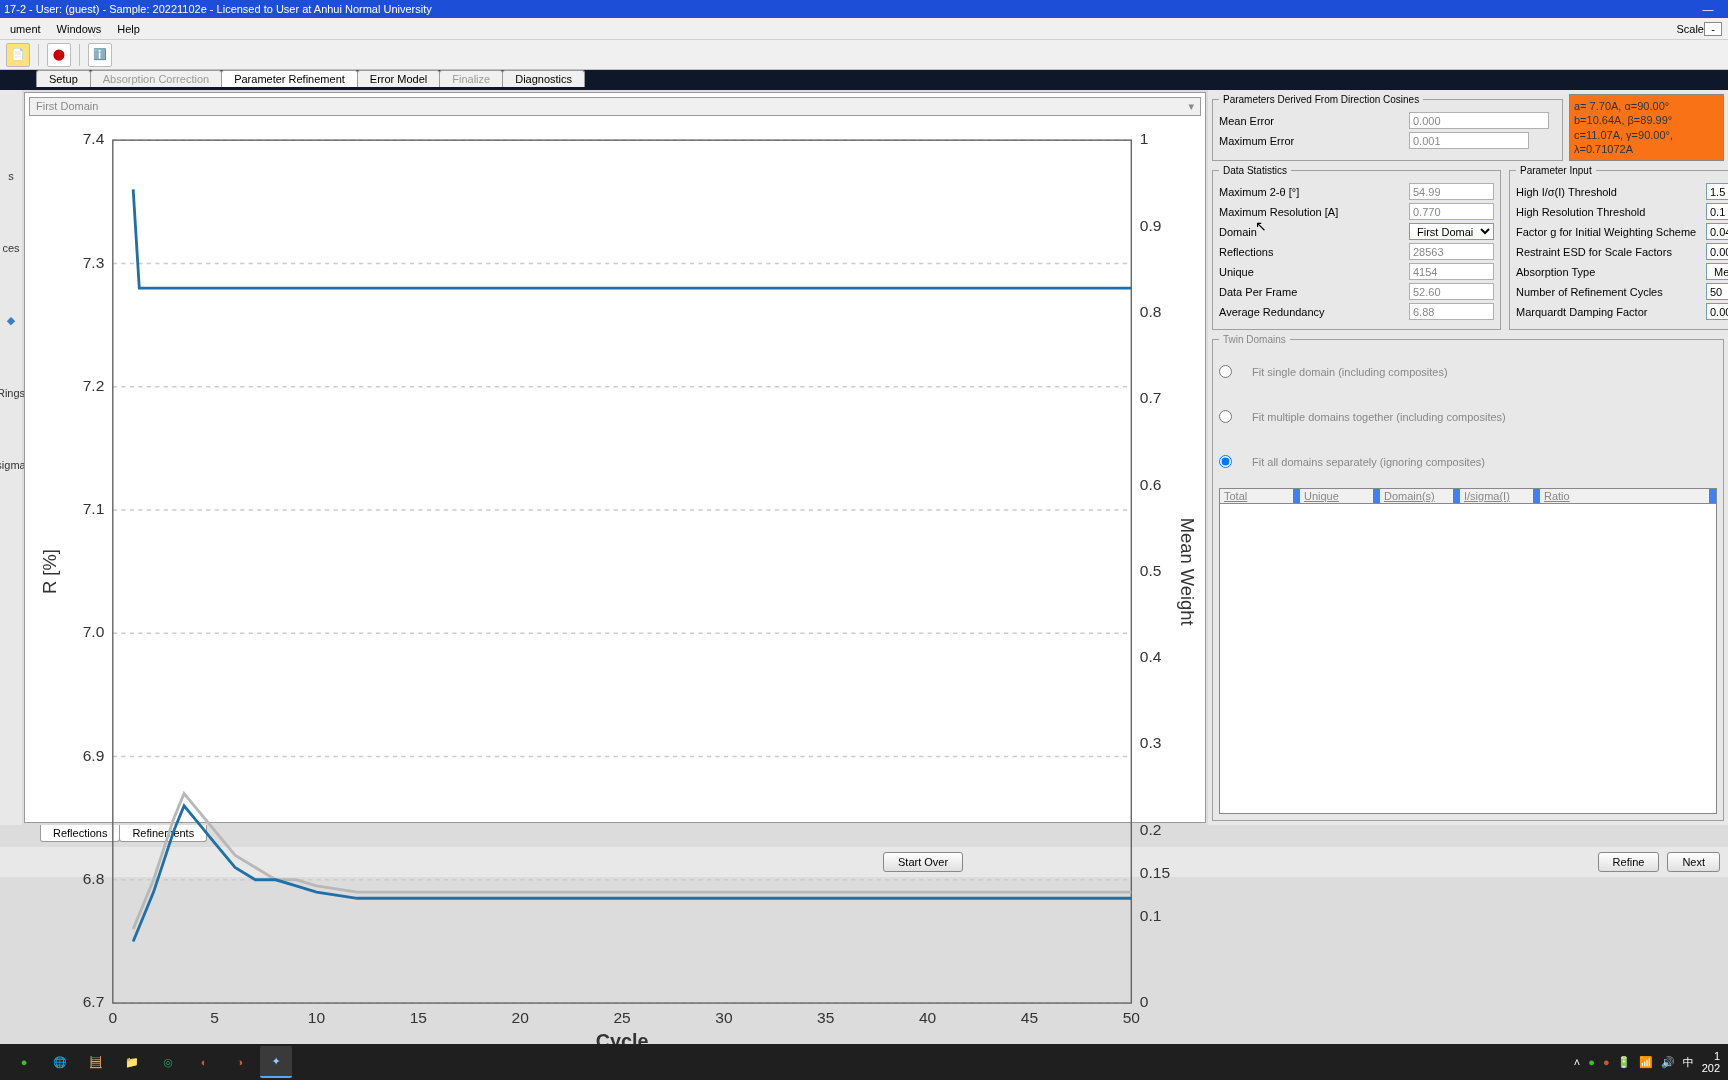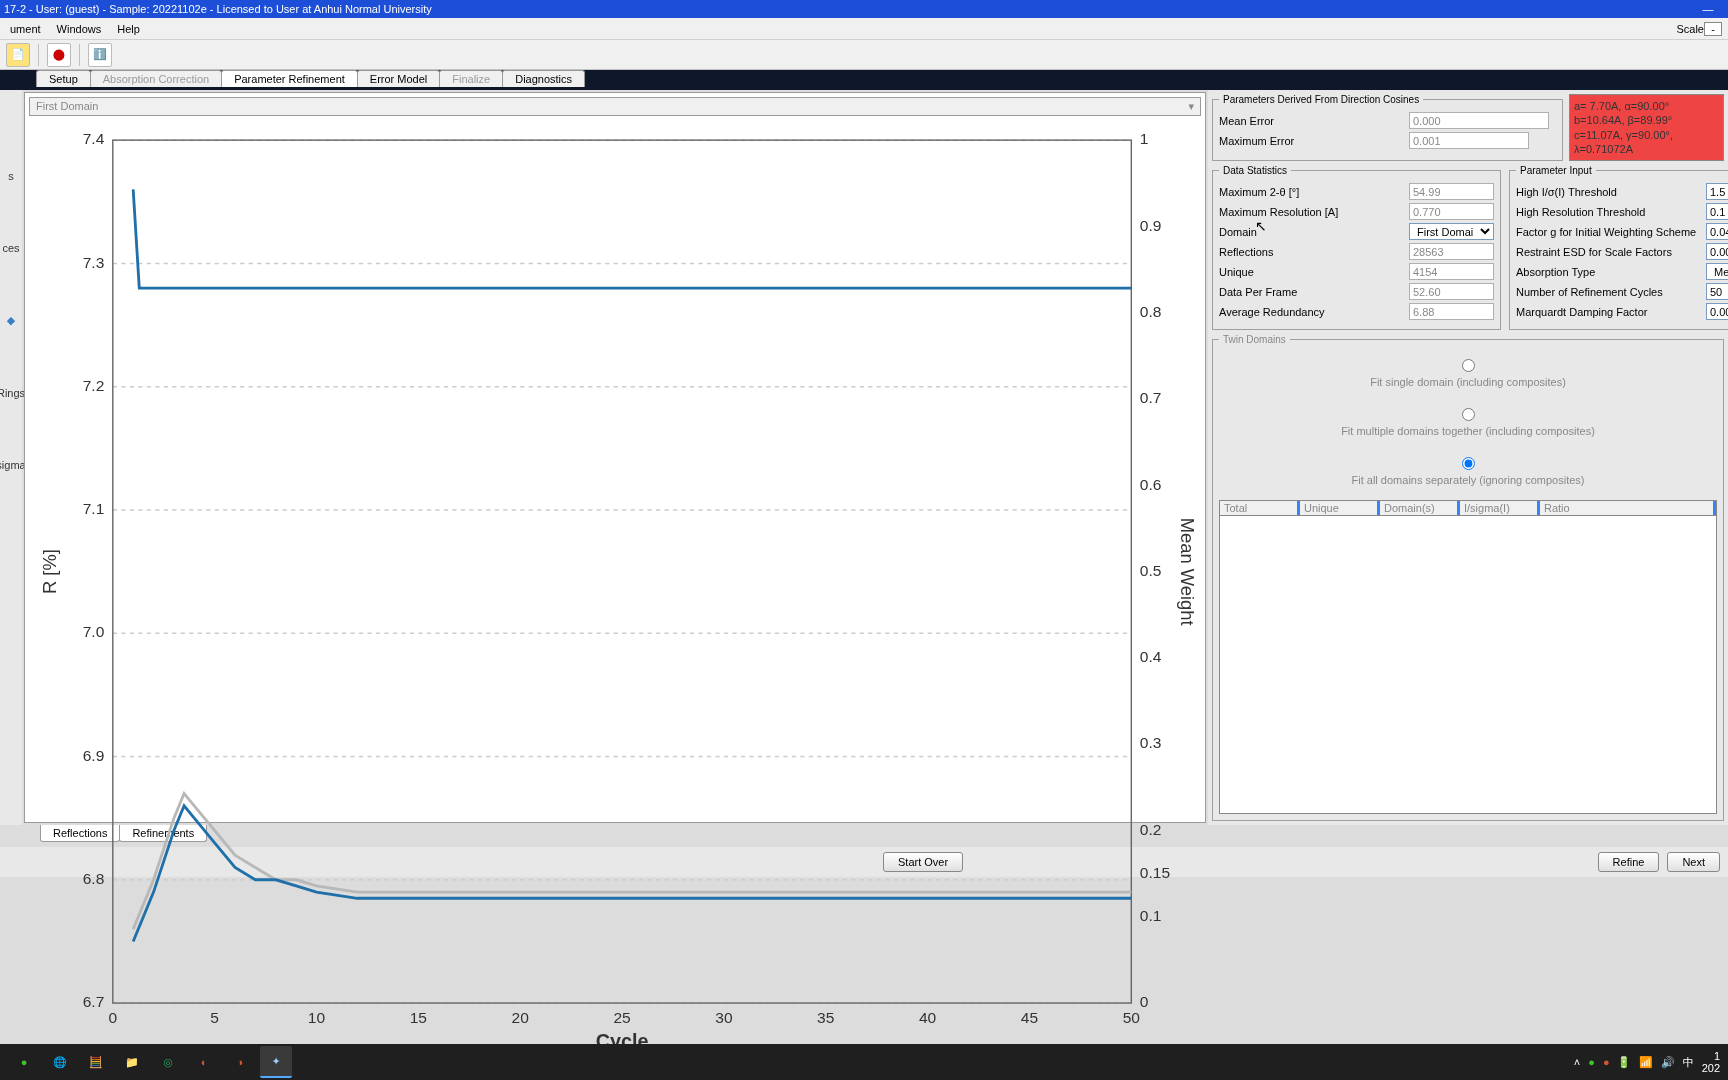--- a/index.html
+++ b/index.html
@@ -35,28 +35,28 @@
 
 .rightpanel { width: 520px; background: #e8e8e8; padding: 4px; display:flex; flex-direction:column; gap:4px; }
 fieldset { border: 1px solid #a0a0a0; padding: 4px 6px 6px; }
 legend { padding: 0 4px; font-size: 10px; }
 .row { display: flex; align-items: center; margin: 3px 0; }
 .row label { flex: 0 0 190px; }
 .row input, .row select { width: 85px; border: 1px solid #7a9ac0; padding: 1px 3px; background:#fff; height:17px; }
 .row input.ro{color:#888; border-color:#b0b0b0;}
 .twoCol{display:flex; gap:8px;}
 .twoCol fieldset{flex:1;}
-.cellparams{font-size:10px; border:1px solid #888; padding:4px; background:#ef4444; width:155px; margin-left:6px; color:#333; line-height:1.3;}
+.cellparams{font-size:10px; border:1px solid #888; padding:4px; background:#f97316; width:155px; margin-left:6px; color:#333; line-height:1.3;}
 .top-fieldset-row{display:flex;}
 
-.radio-row{display:flex; align-items:center; margin:10px 0; gap:4px;flex-direction:column;}
+.radio-row{display:flex; align-items:center; margin:16px 0; gap:20px;}
 .radio-row input{width:auto;}
 
 .tablehead{display:flex; border:1px solid #888; background:#f0f0f0; margin-top:4px;}
-.tablehead div{border-right:3px solid #3b82f6; padding:1px 4px;}
+.tablehead div{border-right:7px solid #3b82f6; padding:1px 4px;text-decoration:underline;}
 .tablebody{flex:1; border:1px solid #888; border-top:none; background:#fff;}
 
 .bottom-tabs{height:22px; display:flex; align-items:flex-start; padding-left:40px;}
 .bottom-tabs .btab{padding:2px 12px; border:1px solid #9a9a9a; border-top:none; background:#fff; border-radius:0 0 3px 3px; margin-right:-1px;}
 
 .footer{height:30px; display:flex; align-items:center; padding:0 8px; background:#e8e8e8;}
 .footer .btn{border:1px solid #888; background:linear-gradient(#fff,#e0e0e0); padding:3px 14px; border-radius:3px;}
 .footer .spacer{flex:1;}
 
 .taskbar{position:absolute; bottom:0; left:0; right:0; height:36px; background:#1f1f1f; display:flex; align-items:center; padding:0 8px; gap:4px;}

